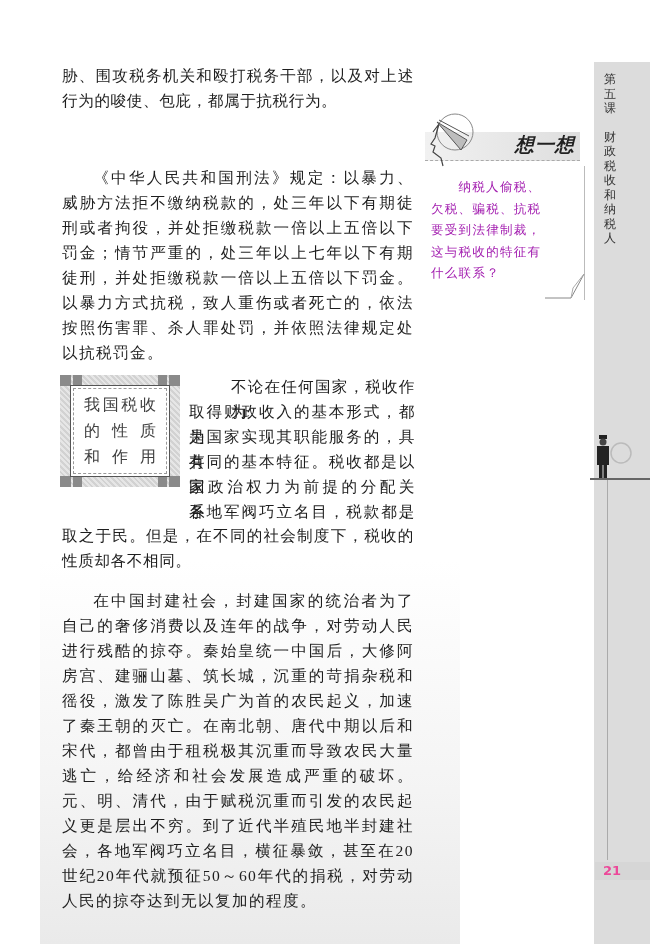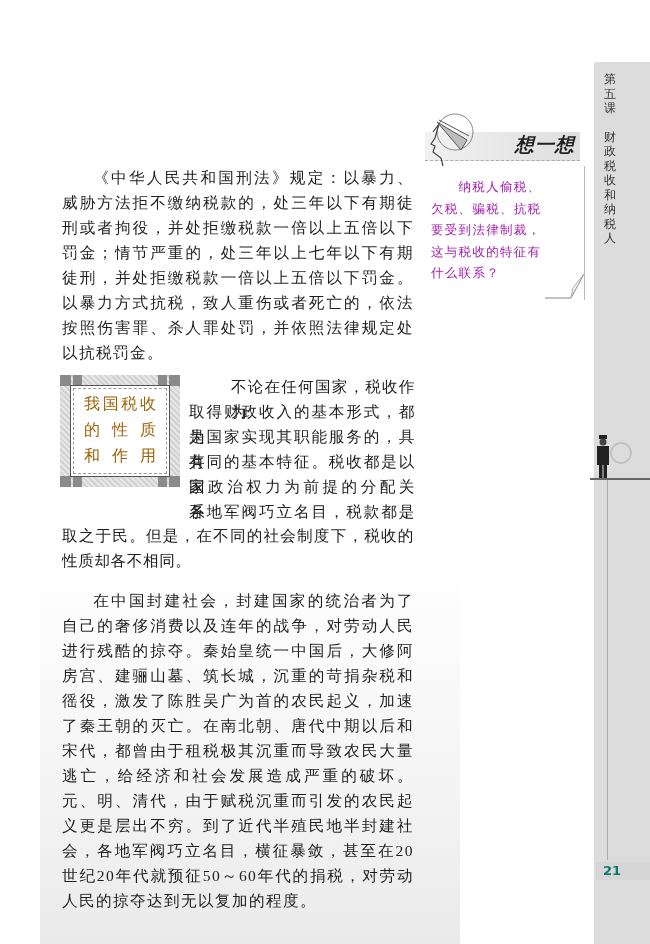--- a/index.html
+++ b/index.html
@@ -45,22 +45,22 @@
   .box-corner.bl { left:0; bottom:0; } .box-corner.br { right:0; bottom:0; }
   .box-corner.tl2 { left:13px; top:0; width:9px; } .box-corner.tr2 { right:13px; top:0; width:9px; }
   .box-corner.bl2 { left:13px; bottom:0; width:9px; } .box-corner.br2 { right:13px; bottom:0; width:9px; }
   .box-inner {
     position:absolute; left:10px; top:10px; right:10px; bottom:10px;
     background:#fff; border:1px solid #555;
     outline:1px dashed #999; outline-offset:-4px;
     display:flex; flex-direction:column; justify-content:center; align-items:center;
   }
   .box-line {
-    font-family:Liberation Mono, monospace; font-size:16px; line-height:26px;
-    width:72px; text-align:justify; text-align-last:justify; color:#a16207;
+    font-family:Liberation Sans, sans-serif; font-size:16px; line-height:26px;
+    width:72px; text-align:justify; text-align-last:justify; color:#404040;
   }
 
   .wrap-para {
     position:absolute; left:188px; width:226px;
     font-size:15.6px; line-height:25px; letter-spacing:0.6px;
     margin:1px; text-align:justify; text-align-last:justify;
   }
   #p3a1 { top:374px; left:230px; width:184px; }
   #p3tail {
     position:absolute; left:62px; top:524px; width:352px;
@@ -111,30 +111,31 @@
   .rule-v { position:absolute; left:607px; top:480px; width:1px; height:380px; background:#aaa; }
   .figure { position:absolute; left:593px; top:433px; width:40px; height:46px; }
 
   .page-num-box {
     position:absolute; left:595px; top:862px; width:55px; height:18px;
     background:#d6d6d6;
   }
   .page-num {
     position:absolute; left:603px; top:862px;
     font-family:"DejaVu Sans", sans-serif; font-size:13px; font-weight:bold;
-    color:#0f766e; line-height:18px;
+    color:#ec4899; line-height:18px;
   }
 </style>
 </head>
 <body>
 
 <div class="page">
 
   <div class="ghost"></div>
 
+  <p id="p1" class="para">胁、围攻税务机关和殴打税务干部，以及对上述行为的唆使、包庇，都属于抗税行为。</p>
 
   <p id="p2" class="para kai indent">《中华人民共和国刑法》规定：以暴力、威胁方法拒不缴纳税款的，处三年以下有期徒刑或者拘役，并处拒缴税款一倍以上五倍以下罚金；情节严重的，处三年以上七年以下有期徒刑，并处拒缴税款一倍以上五倍以下罚金。以暴力方式抗税，致人重伤或者死亡的，依法按照伤害罪、杀人罪处罚，并依照法律规定处以抗税罚金。</p>
 
   <div class="box-wrap">
     <div class="box-border"></div>
     <div class="box-corner tl"></div>
     <div class="box-corner tr"></div>
     <div class="box-corner bl"></div>
     <div class="box-corner br"></div>
     <div class="box-corner tl2"></div>

